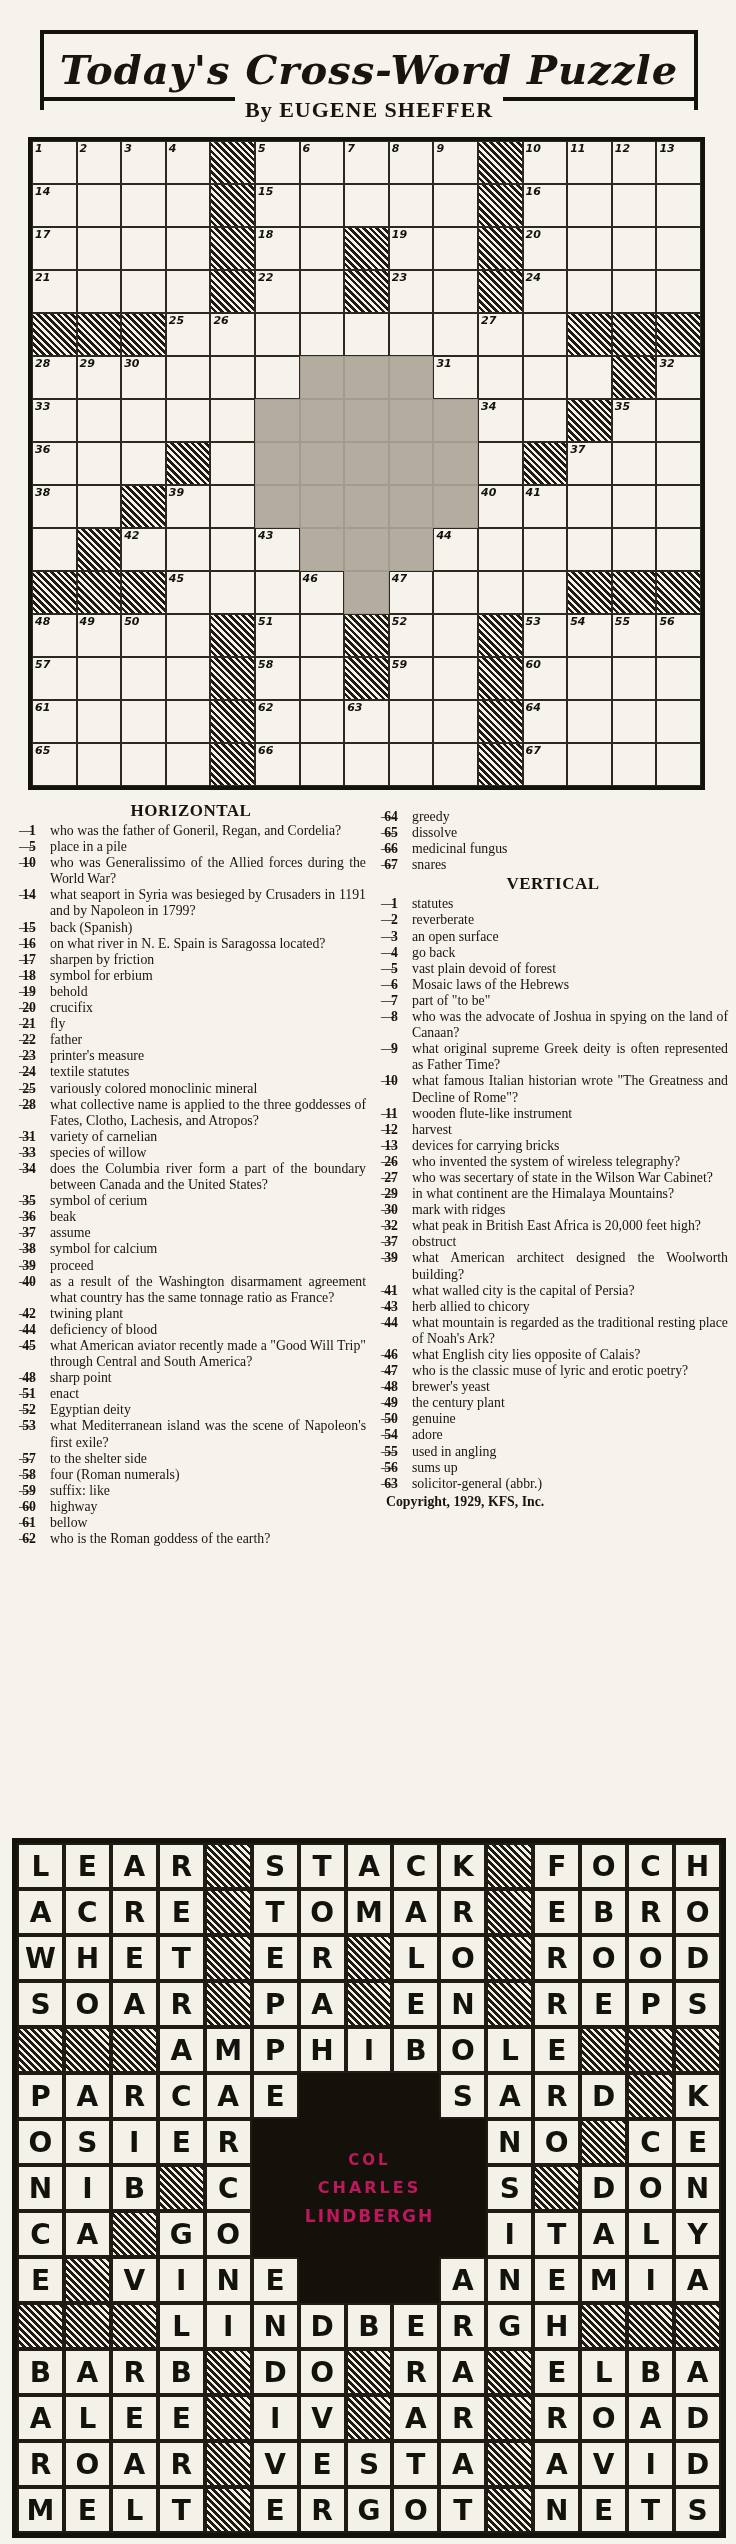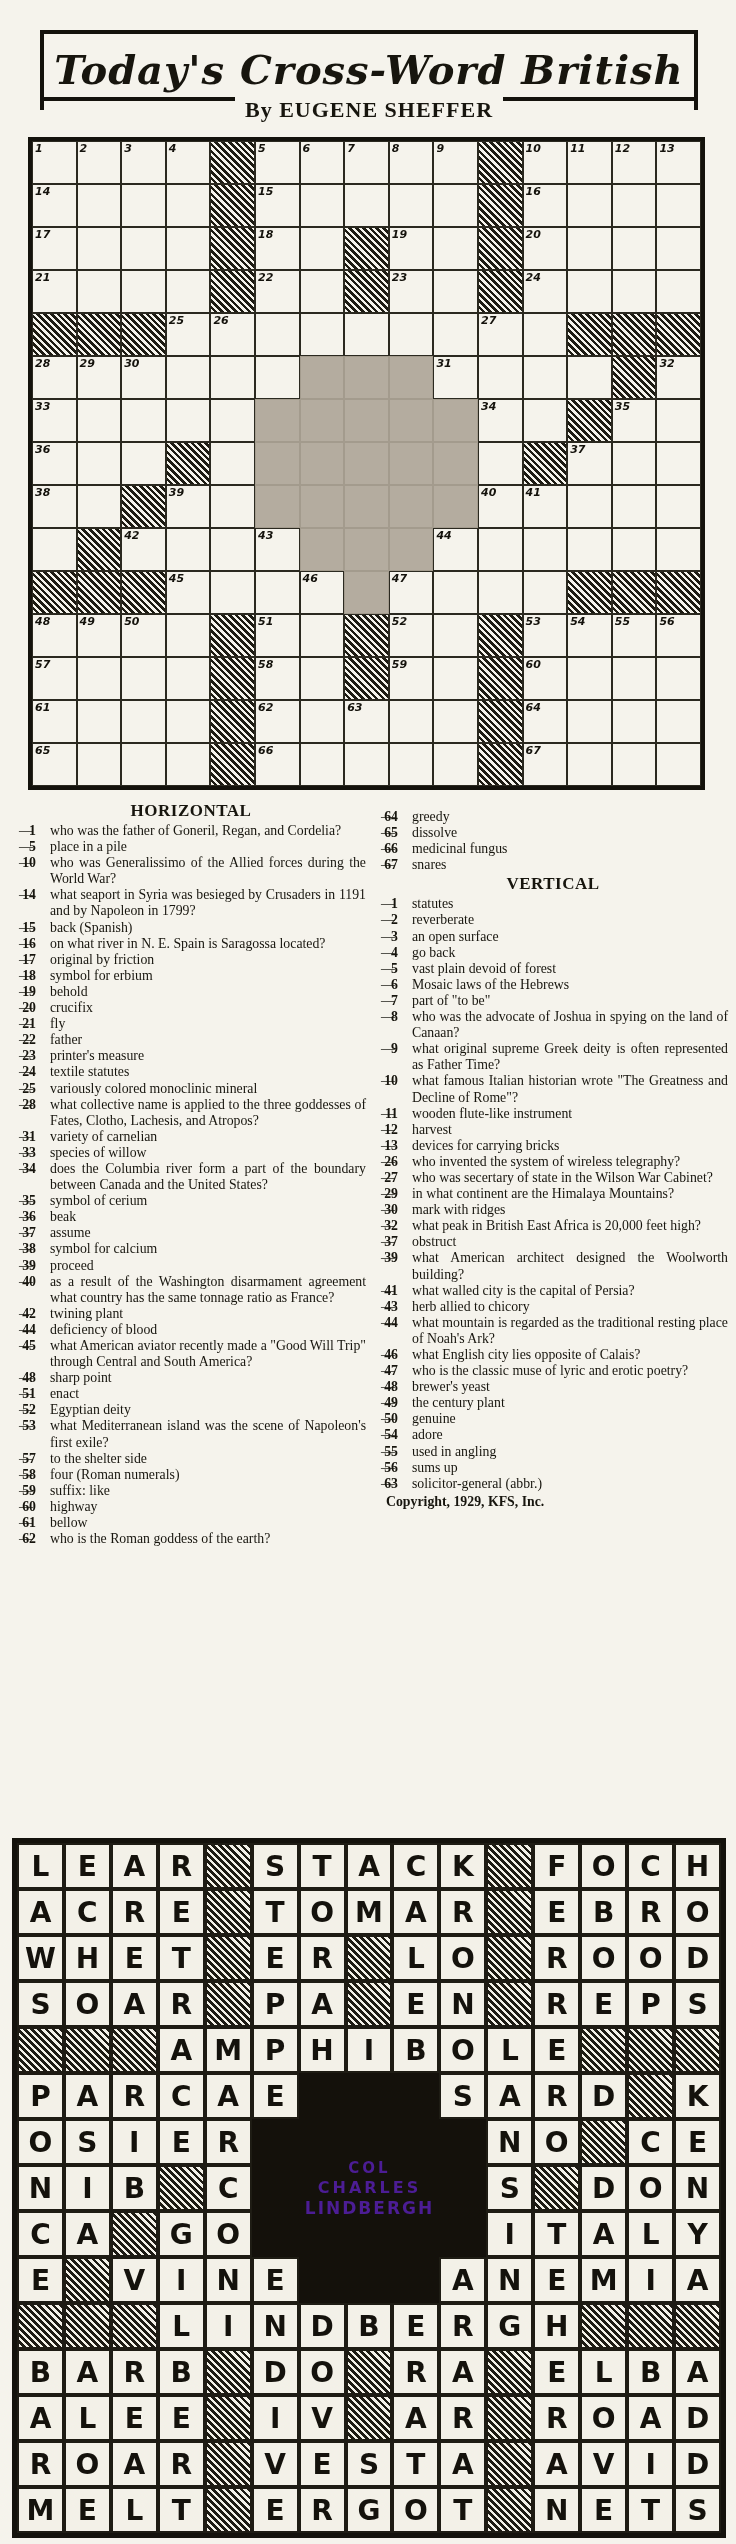--- a/index.html
+++ b/index.html
@@ -99,33 +99,33 @@
     border: 2px solid #1e1c14; display: flex; align-items: center; justify-content: center;
     font-family: "DejaVu Sans", sans-serif; font-weight: bold; font-size: 28px; color: #14120c;
   }
   .scell.hatch {
     background: repeating-linear-gradient(45deg, #f3f1e8 0 2.4px, #1d1b13 2.4px 5px);
   }
   .center-black { background: #14110b; border-color: #14110b; }
   .sol-caption {
     position: absolute; left: 235px; top: 276px; width: 235px; height: 138px;
     display: flex; flex-direction: column; align-items: center; justify-content: center;
-    gap: 1px; color: #4c1d95; font-family: "DejaVu Sans", sans-serif; font-weight: bold;
+    gap: 9px; color: #be185d; font-family: "DejaVu Sans", sans-serif; font-weight: bold;
     pointer-events: none;
     text-align: center;
   }
   .cap-1 { font-size: 15px; letter-spacing: 3px; }
   .cap-2 { font-size: 16px; letter-spacing: 3px; }
   .cap-3 { font-size: 17px; letter-spacing: 2px; }
 </style>
 </head>
 <body>
 
 <div class="title-box">
-  <div class="title">Today's Cross-Word British</div>
+  <div class="title">Today's Cross-Word Puzzle</div>
   <div class="byline-row">
     <span class="byline-rule"></span>
     <span class="byline">By EUGENE SHEFFER</span>
     <span class="byline-rule"></span>
   </div>
 </div>
 
 <div class="grid">
   <div class="photo-overlay">
     <div class="pband pband-top">
@@ -503,21 +503,21 @@
 
 <div class="col-left">
   <div class="clue-heading">HORIZONTAL</div>
   <div id="hclues-left">
       <div class="clue"><span class="cnum">1</span><span class="cdash">—</span><span>who was the father of Goneril, Regan, and Cordelia?</span></div>
       <div class="clue"><span class="cnum">5</span><span class="cdash">—</span><span>place in a pile</span></div>
       <div class="clue"><span class="cnum">10</span><span class="cdash">—</span><span>who was Generalissimo of the Allied forces during the World War?</span></div>
       <div class="clue"><span class="cnum">14</span><span class="cdash">—</span><span>what seaport in Syria was besieged by Crusaders in 1191 and by Napoleon in 1799?</span></div>
       <div class="clue"><span class="cnum">15</span><span class="cdash">—</span><span>back (Spanish)</span></div>
       <div class="clue"><span class="cnum">16</span><span class="cdash">—</span><span>on what river in N. E. Spain is Saragossa located?</span></div>
-      <div class="clue"><span class="cnum">17</span><span class="cdash">—</span><span>original by friction</span></div>
+      <div class="clue"><span class="cnum">17</span><span class="cdash">—</span><span>sharpen by friction</span></div>
       <div class="clue"><span class="cnum">18</span><span class="cdash">—</span><span>symbol for erbium</span></div>
       <div class="clue"><span class="cnum">19</span><span class="cdash">—</span><span>behold</span></div>
       <div class="clue"><span class="cnum">20</span><span class="cdash">—</span><span>crucifix</span></div>
       <div class="clue"><span class="cnum">21</span><span class="cdash">—</span><span>fly</span></div>
       <div class="clue"><span class="cnum">22</span><span class="cdash">—</span><span>father</span></div>
       <div class="clue"><span class="cnum">23</span><span class="cdash">—</span><span>printer's measure</span></div>
       <div class="clue"><span class="cnum">24</span><span class="cdash">—</span><span>textile statutes</span></div>
       <div class="clue"><span class="cnum">25</span><span class="cdash">—</span><span>variously colored monoclinic mineral</span></div>
       <div class="clue"><span class="cnum">28</span><span class="cdash">—</span><span>what collective name is applied to the three goddesses of Fates, Clotho, Lachesis, and Atropos?</span></div>
       <div class="clue"><span class="cnum">31</span><span class="cdash">—</span><span>variety of carnelian</span></div>

